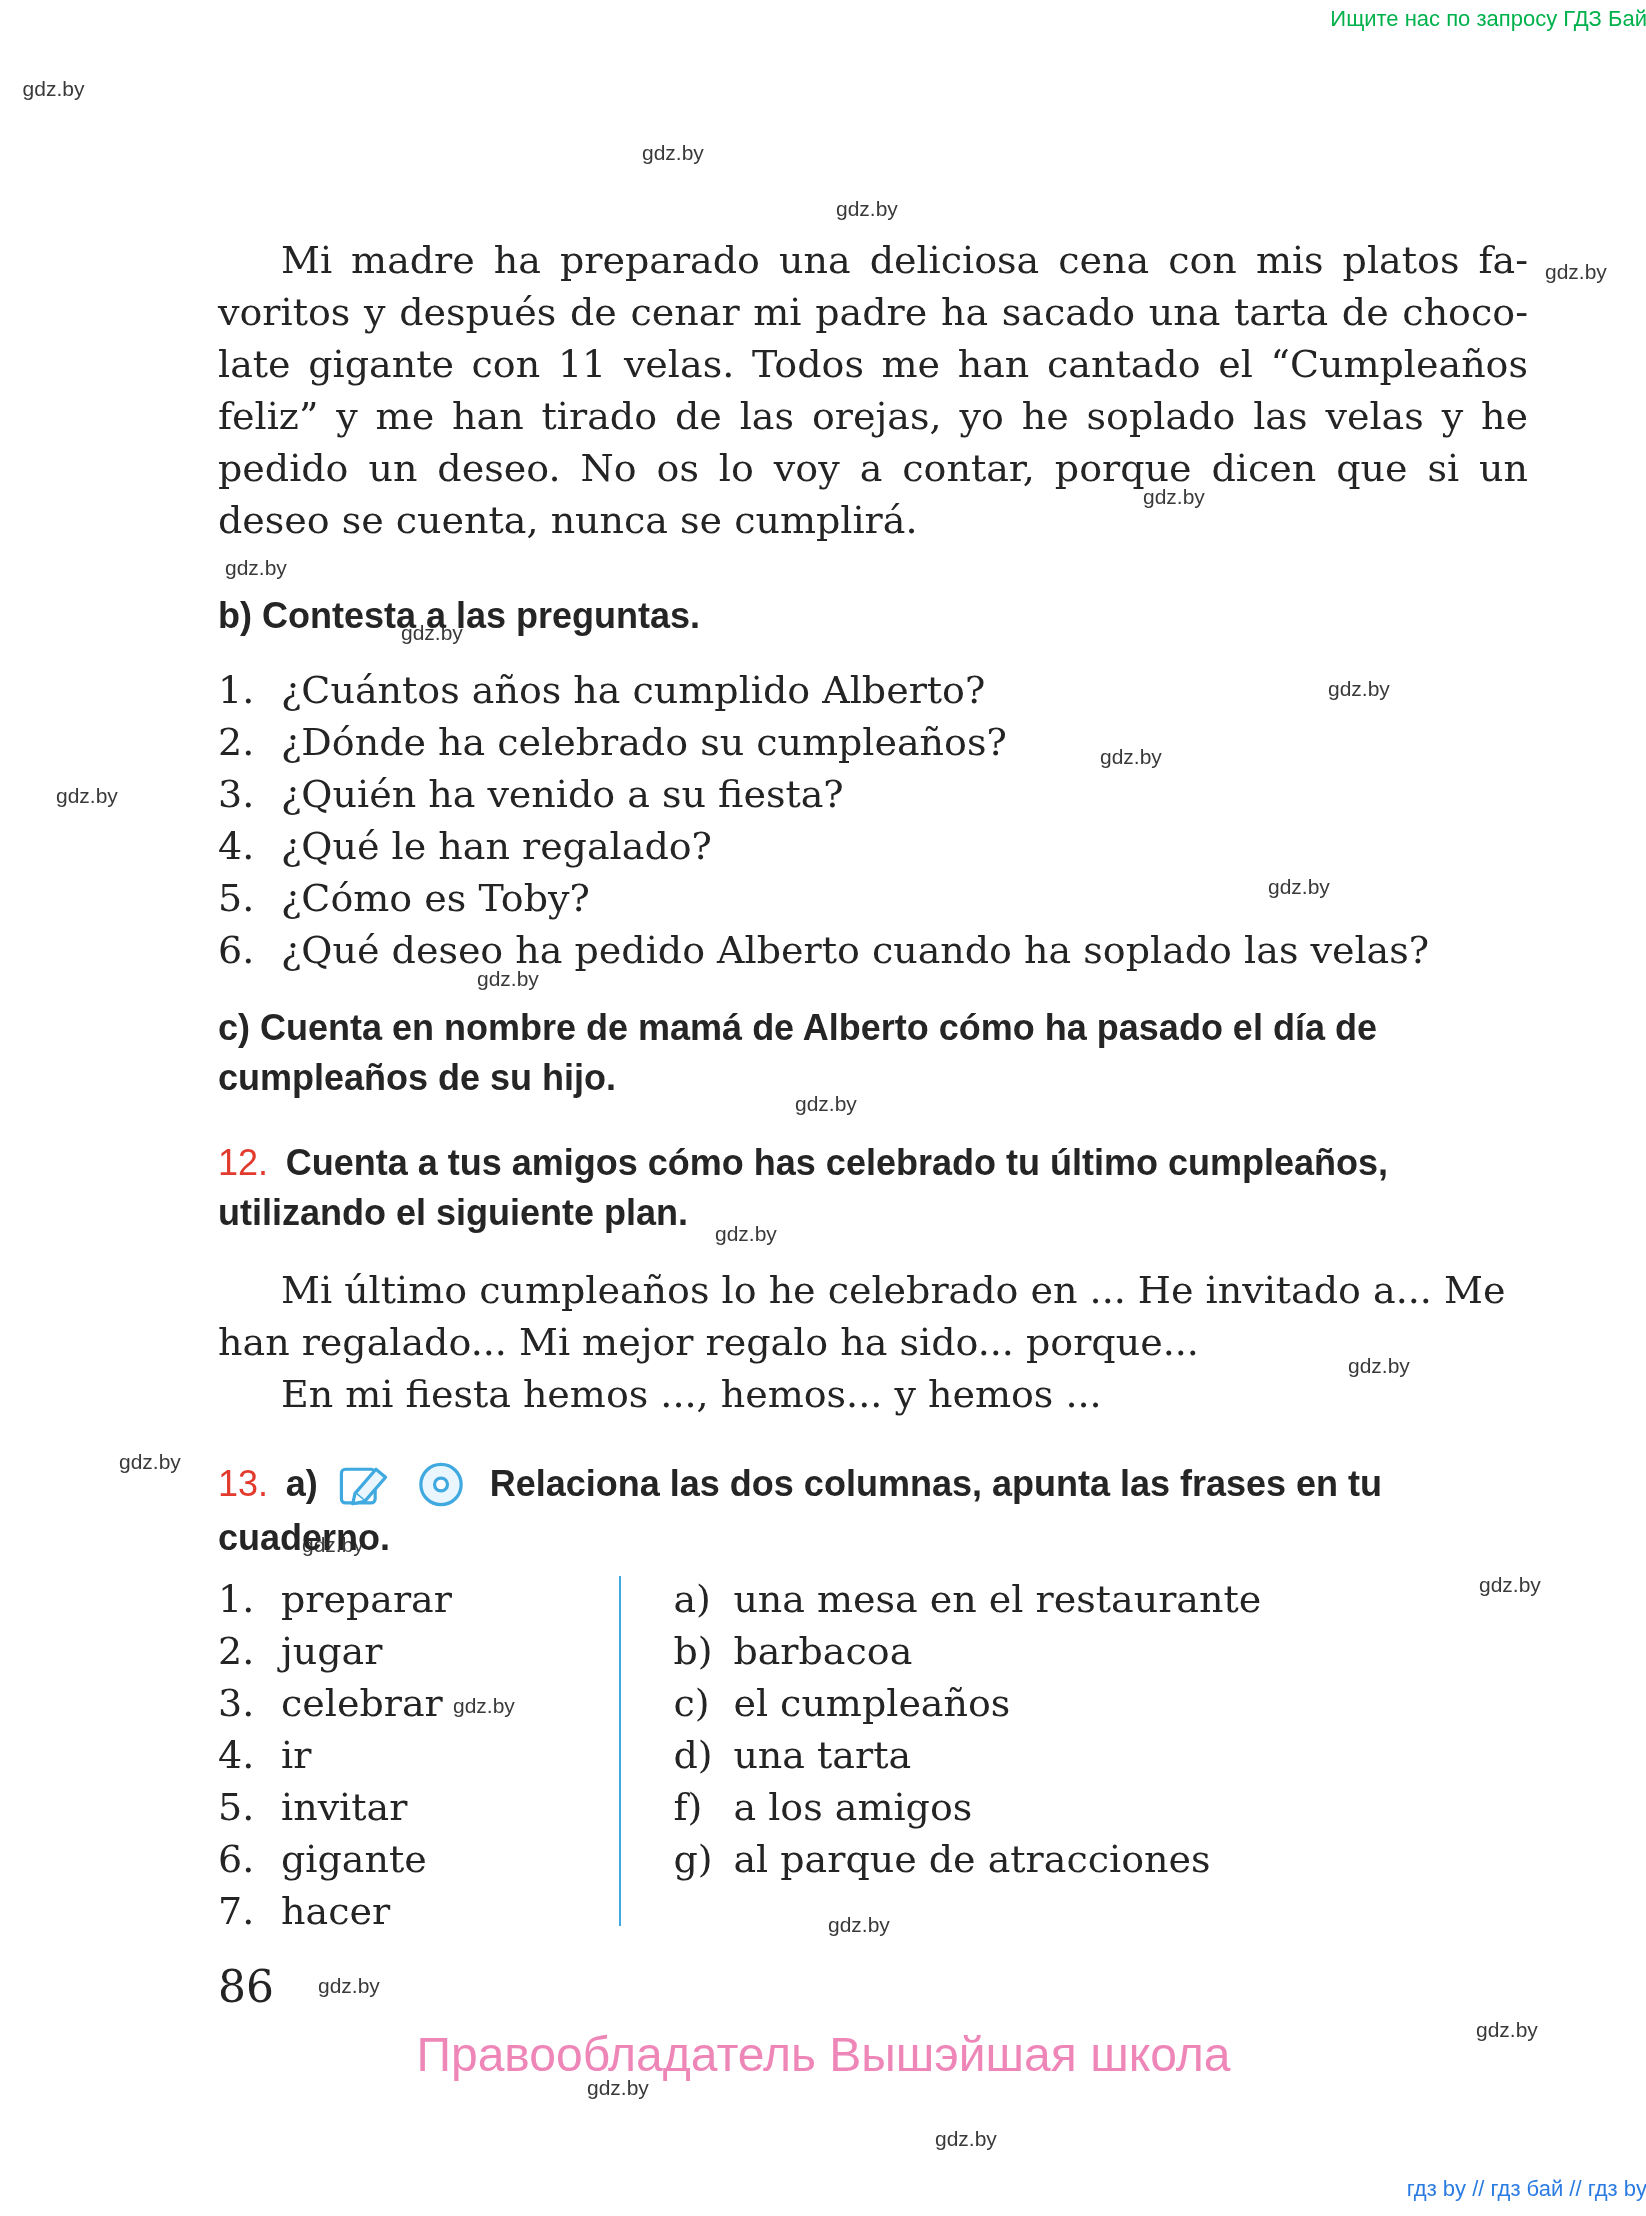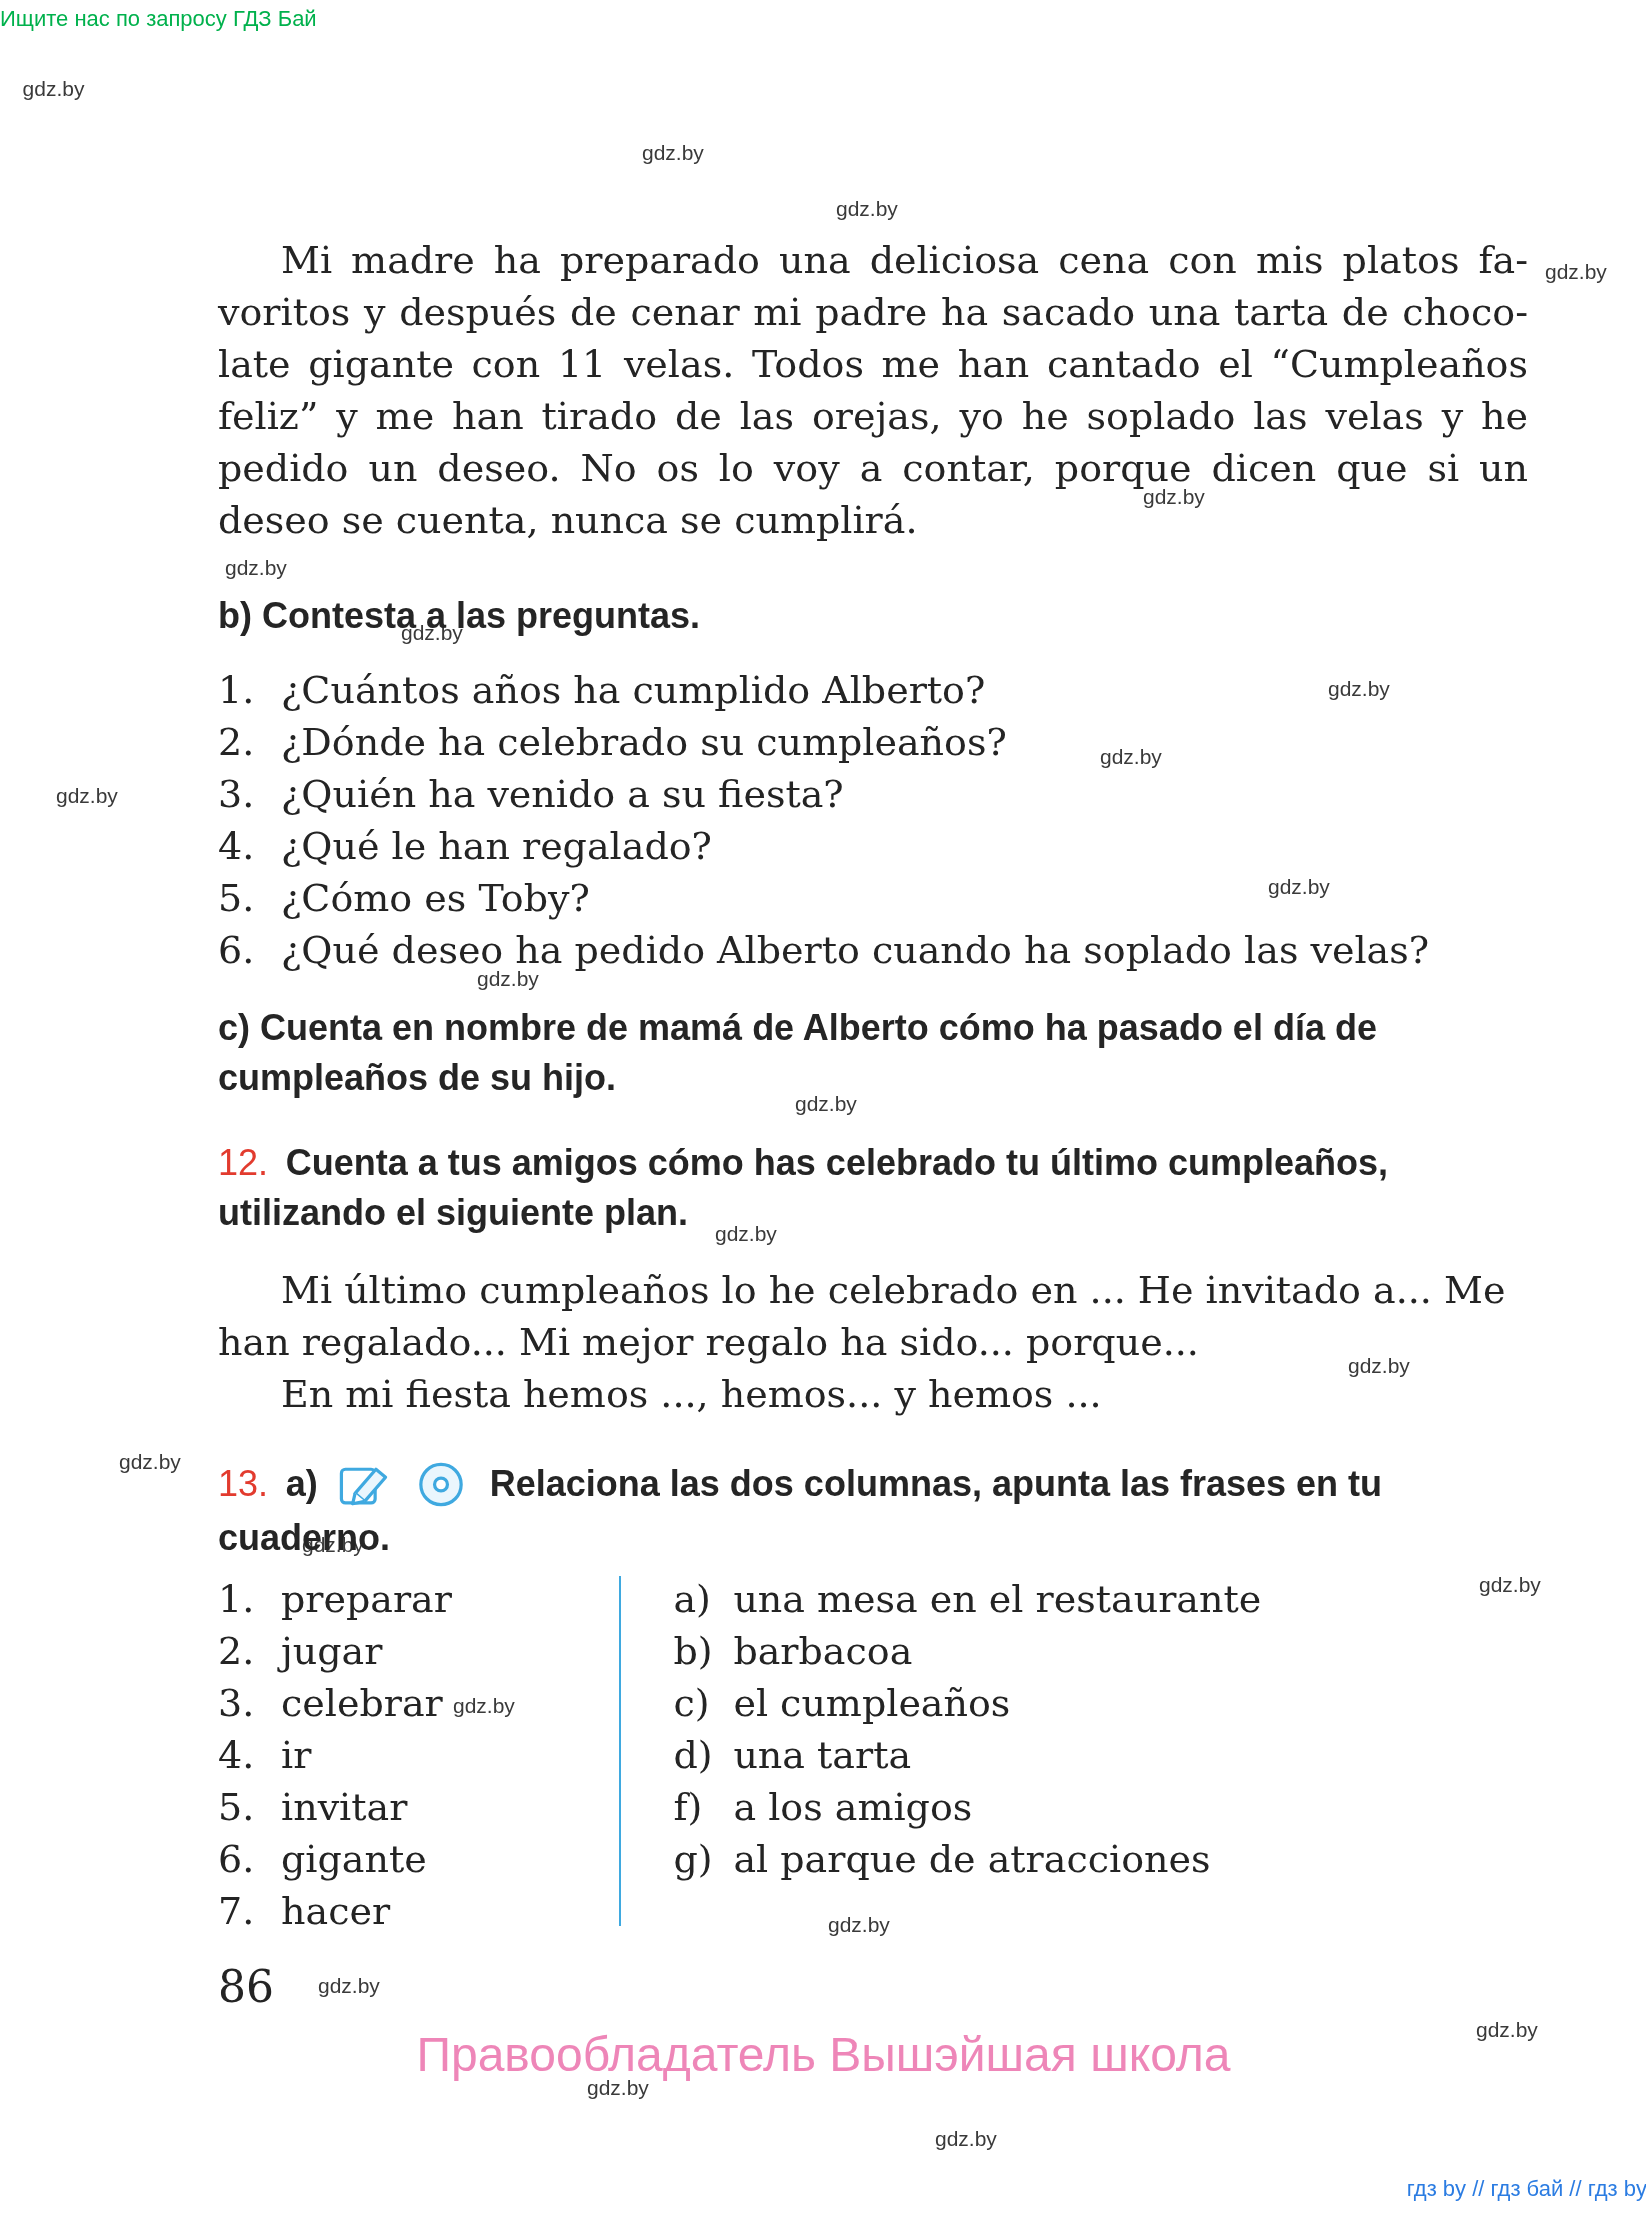--- a/index.html
+++ b/index.html
@@ -1,18 +1,18 @@
 <!DOCTYPE html>
 <html style="font-size:13px"><head>
 <meta charset="utf-8">
 <style>
   html,body{margin:0;padding:0;background:#ffffff;}
   .page{position:relative;width:1647px;height:2216px;background:#ffffff;overflow:hidden;
         font-family:"DejaVu Serif", serif;color:#242424;}
-  .banner{position:absolute;top:6.4px;left:0;width:100%;text-align:left;
+  .banner{position:absolute;top:6.4px;left:0;width:100%;text-align:right;
           font-family:"Liberation Sans", sans-serif;font-size:22px;color:#00b14c;}
   .watermark{position:absolute;font-family:"Liberation Sans", sans-serif;
              font-size:21px;color:#3a3a3a;white-space:nowrap;}
   .content{position:absolute;left:218px;top:234px;width:1310px;}
   .story-line{font-size:38px;line-height:52px;text-align:justify;text-align-last:justify;}
   .story-line.first{text-indent:63px;}
   .story-line.last{text-align-last:left;}
   .sans-bold{font-family:"Liberation Sans", sans-serif;font-weight:700;color:#252525;}
   .sec-heading{margin-top:45px;font-size:36px;line-height:50px;}
   .questions{margin-top:22.6px;}

